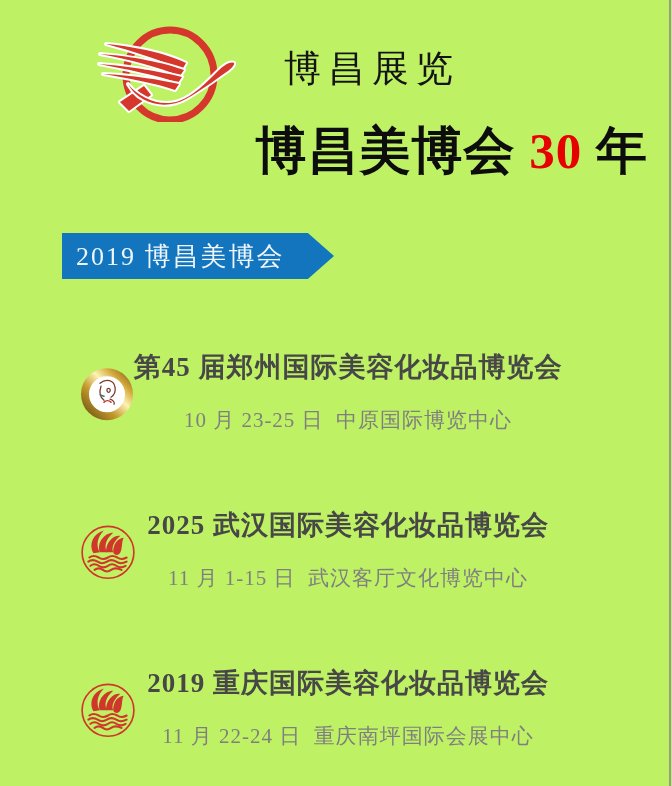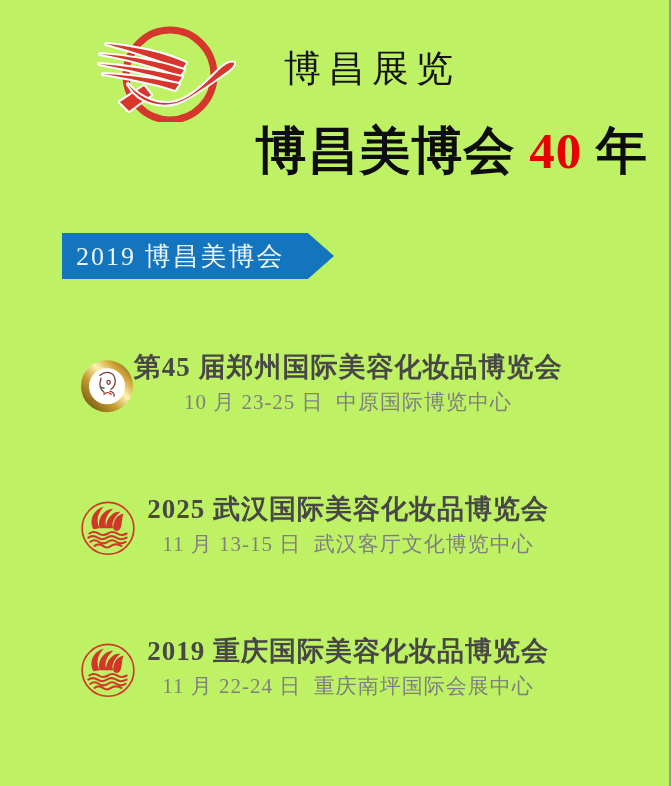--- a/index.html
+++ b/index.html
@@ -52,21 +52,21 @@
   .event-icon {
     position:absolute; left:79px; top:50%;
     transform:translateY(-46%);
   }
   .event-text { display:inline-block; transform:translateX(12px); }
   .event-title {
     font-size:27px; font-weight:700; color:#474747;
     letter-spacing:1px; line-height:32px; white-space:pre;text-align:right;
   }
   .event-detail {
-    margin-top:6px;
+    margin-top:24px;
     font-size:21px; color:#7f7f7f; letter-spacing:1px;
     line-height:26px; white-space:pre;
   }
 </style>
 </head>
 <body>
 
 <div class="page">
 
   <div class="header">
@@ -77,21 +77,21 @@
         <path d="M12,32 C44,34 77,41 96,48 L92,54 C71,45 39,37 12,32 Z"></path>
         <path d="M11,42 C42,44 74,50 94,55 L90,61 C69,53 37,47 11,42 Z"></path>
         <path d="M15,52 C44,53 73,58 91,62 L87,68 C67,61 39,56 15,52 Z"></path>
         <path d="M32,80 L56,64 L63,73 L41,89 Z"></path>
         <path d="M40,62 C52,77 73,85 91,79 C105,74 118,61 130,49 C135,44 142,39 146,41 C147,43 142,48 137,51 C126,59 112,69 98,77 C77,89 50,81 40,62 Z"></path>
       </g>
     </svg>
     <div class="brand">博昌展览</div>
   </div>
 
-  <div class="tagline"><span>博昌美博会 </span><span class="hl">40</span><span> 年</span></div>
+  <div class="tagline"><span>博昌美博会 </span><span class="hl">30</span><span> 年</span></div>
 
   <div class="banner">
     <span>2019 博昌美博会</span>
   </div>
 
   <div class="events">
 
     <div class="event">
       <svg class="event-icon" width="56" height="56" viewBox="0 0 56 56">
         <defs>
@@ -130,21 +130,21 @@
         </g>
         <g fill="none" stroke="#cf372b" stroke-width="2" stroke-linecap="round">
           <path d="M10,33 q4,-3 9,0 q4,3 9,0 q4,-3 9,0 q4,3 9,0"></path>
           <path d="M9,37 q4,-3 9,0 q4,3 9,0 q4,-3 9,0 q4,3 10,0"></path>
           <path d="M11,41 q4,-3 8,0 q4,3 9,0 q4,-3 8,0 q4,3 9,0"></path>
           <path d="M15,45 q4,-3 8,0 q4,3 8,0 q4,-3 10,0"></path>
         </g>
       </svg>
       <div class="event-text">
         <div class="event-title">2025 武汉国际美容化妆品博览会</div>
-        <div class="event-detail">11 月 13-15 日  武汉客厅文化博览中心</div>
+        <div class="event-detail">11 月 1-15 日  武汉客厅文化博览中心</div>
       </div>
     </div>
 
     <div class="event">
       <svg class="event-icon" width="58" height="58" viewBox="0 0 56 56">
         <circle cx="28" cy="28" r="25" fill="none" stroke="#cf372b" stroke-width="1.6"></circle>
         <g fill="#cf372b">
           <path d="M14,29 C9,20 14,10 24,7 C18,13 16,21 20,28 Z"></path>
           <path d="M20,28 C17,18 25,9 33,9 C26,15 24,22 27,28 Z"></path>
           <path d="M26,28 C26,17 34,11 40,12 C34,17 31,23 33,28 Z"></path>

